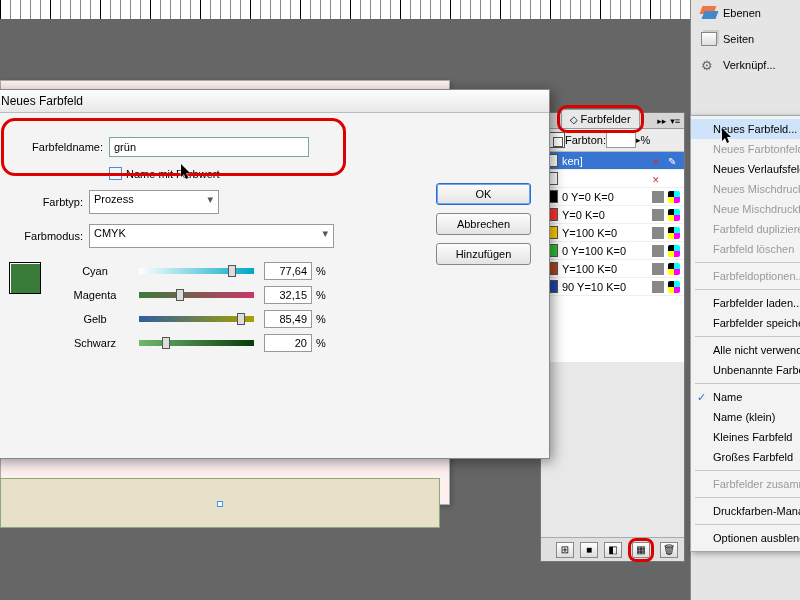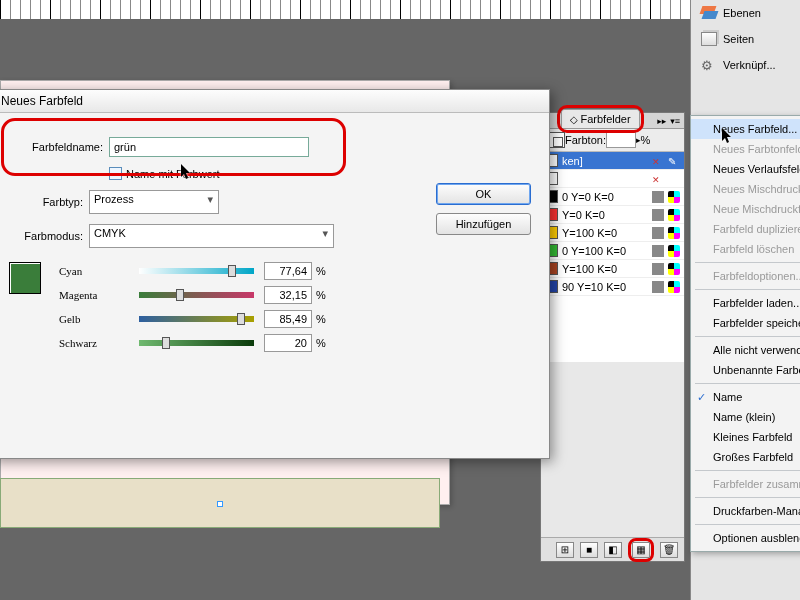--- a/index.html
+++ b/index.html
@@ -24,21 +24,21 @@
 .lbl { text-align: right; padding-right: 6px; }
 .input-txt { border: 1px solid #7a9; background: #fff; padding: 2px 4px; height: 20px; }
 .chk { width: 13px; height: 13px; border: 1px solid #5a8dbb; background: #eef6ff; display: inline-block; margin-right: 4px; vertical-align: middle; }
 .select { border: 1px solid #999; background: #fff; padding: 2px 4px; height: 24px; position: relative; }
 .select::after { content: "▾"; position: absolute; right: 5px; top: 2px; color: #555; }
 .btn { width: 95px; height: 22px; background: linear-gradient(#fdfdfd,#e3e3e3); border: 1px solid #888; border-radius: 3px; text-align: center; line-height: 20px; cursor: pointer; }
 .btn-default { border: 1px solid #2a6dd0; box-shadow: 0 0 0 1px #6fa6ef inset; }
 .btns { position: absolute; top: 22px; right: 18px; display: flex; flex-direction: column; gap: 8px; margin-top: 48px; }
 .swatch-preview { width: 32px; height: 32px; background: #3a7d3a; border: 1px solid #000; box-shadow: 1px 1px 0 #fff inset; margin-right: 18px; }
 .slider-row { display: flex; align-items: center; margin-bottom: 6px; }
-.slider-lbl { width: 80px; text-align: left; padding-right: 8px; font-family: Liberation Serif, serif; }
+.slider-lbl { width: 80px; text-align: center; padding-right: 8px; }
 .slider-track { width: 115px; height: 6px; position: relative; margin-right: 10px; }
 .slider-track span.thumb { position: absolute; top: -3px; width: 8px; height: 12px; background: #ddd; border: 1px solid #555; }
 .slider-val { width: 48px; height: 18px; border: 1px solid #999; background: #fff; text-align: right; padding: 1px 4px; margin-right: 4px; }
 .grad-c { background: linear-gradient(90deg,#fff,#00a6c7); }
 .grad-m { background: linear-gradient(90deg,#3a7d3a,#c83769); }
 .grad-y { background: linear-gradient(90deg,#2d5fa0,#a9a000); }
 .grad-k { background: linear-gradient(90deg,#6fb96f,#0a3a0a); }
 
 
 .panel { position: absolute; top: 112px; left: 540px; width: 145px; height: 450px; background: #e8e8e8; border: 1px solid #777; }
@@ -252,20 +252,21 @@
               <span class="thumb" style="left:20%"></span>
             </div>
       <input class="slider-val" value="20" style="">
       <span>%</span>
     </div>
         </div>
     </div>
 
     <div class="btns">
       <div class="btn btn-default">OK</div>
+      <div class="btn">Abbrechen</div>
       <div class="btn">Hinzufügen</div>
     </div>
   </div>
 </div>
 
 <div class="ctx" id="ctx">
   <div class="ctx-ring"></div>
 <div class="ctx-item   hl">Neues Farbfeld...</div>
     <div class="ctx-item disabled  ">Neues Farbtonfeld...</div>
     <div class="ctx-item   ">Neues Verlaufsfeld...</div>

